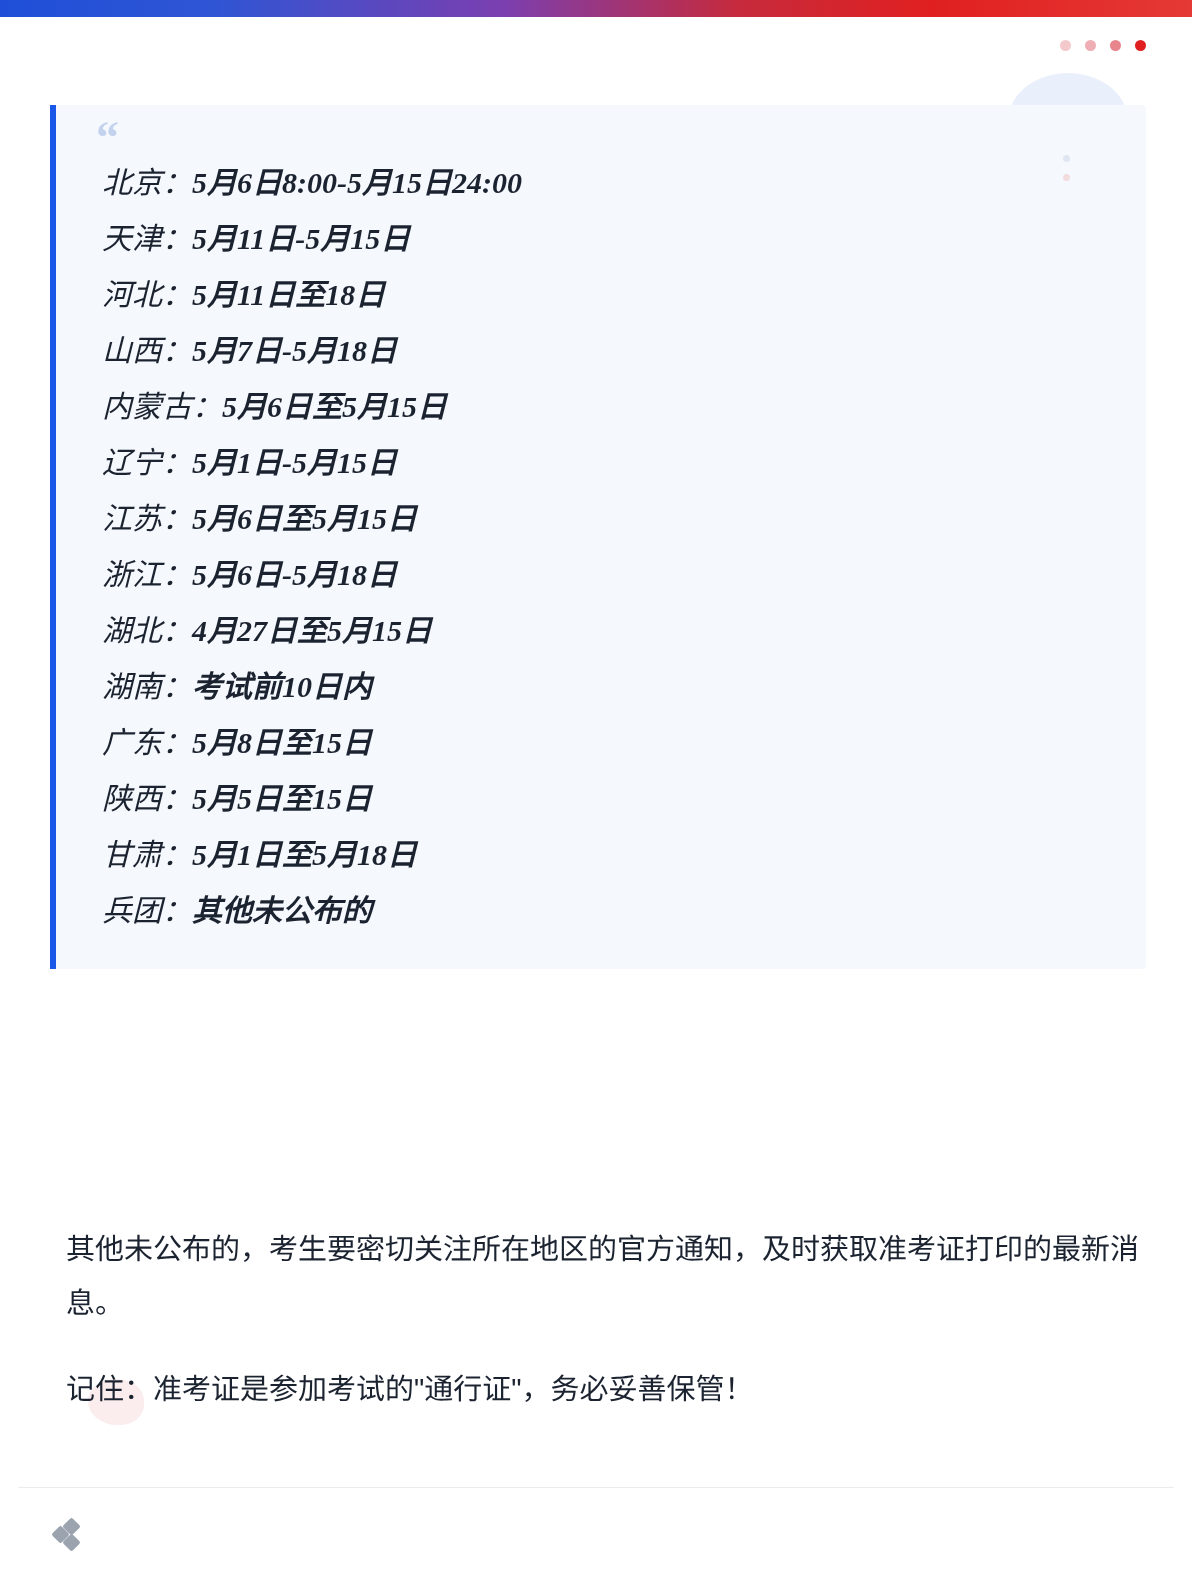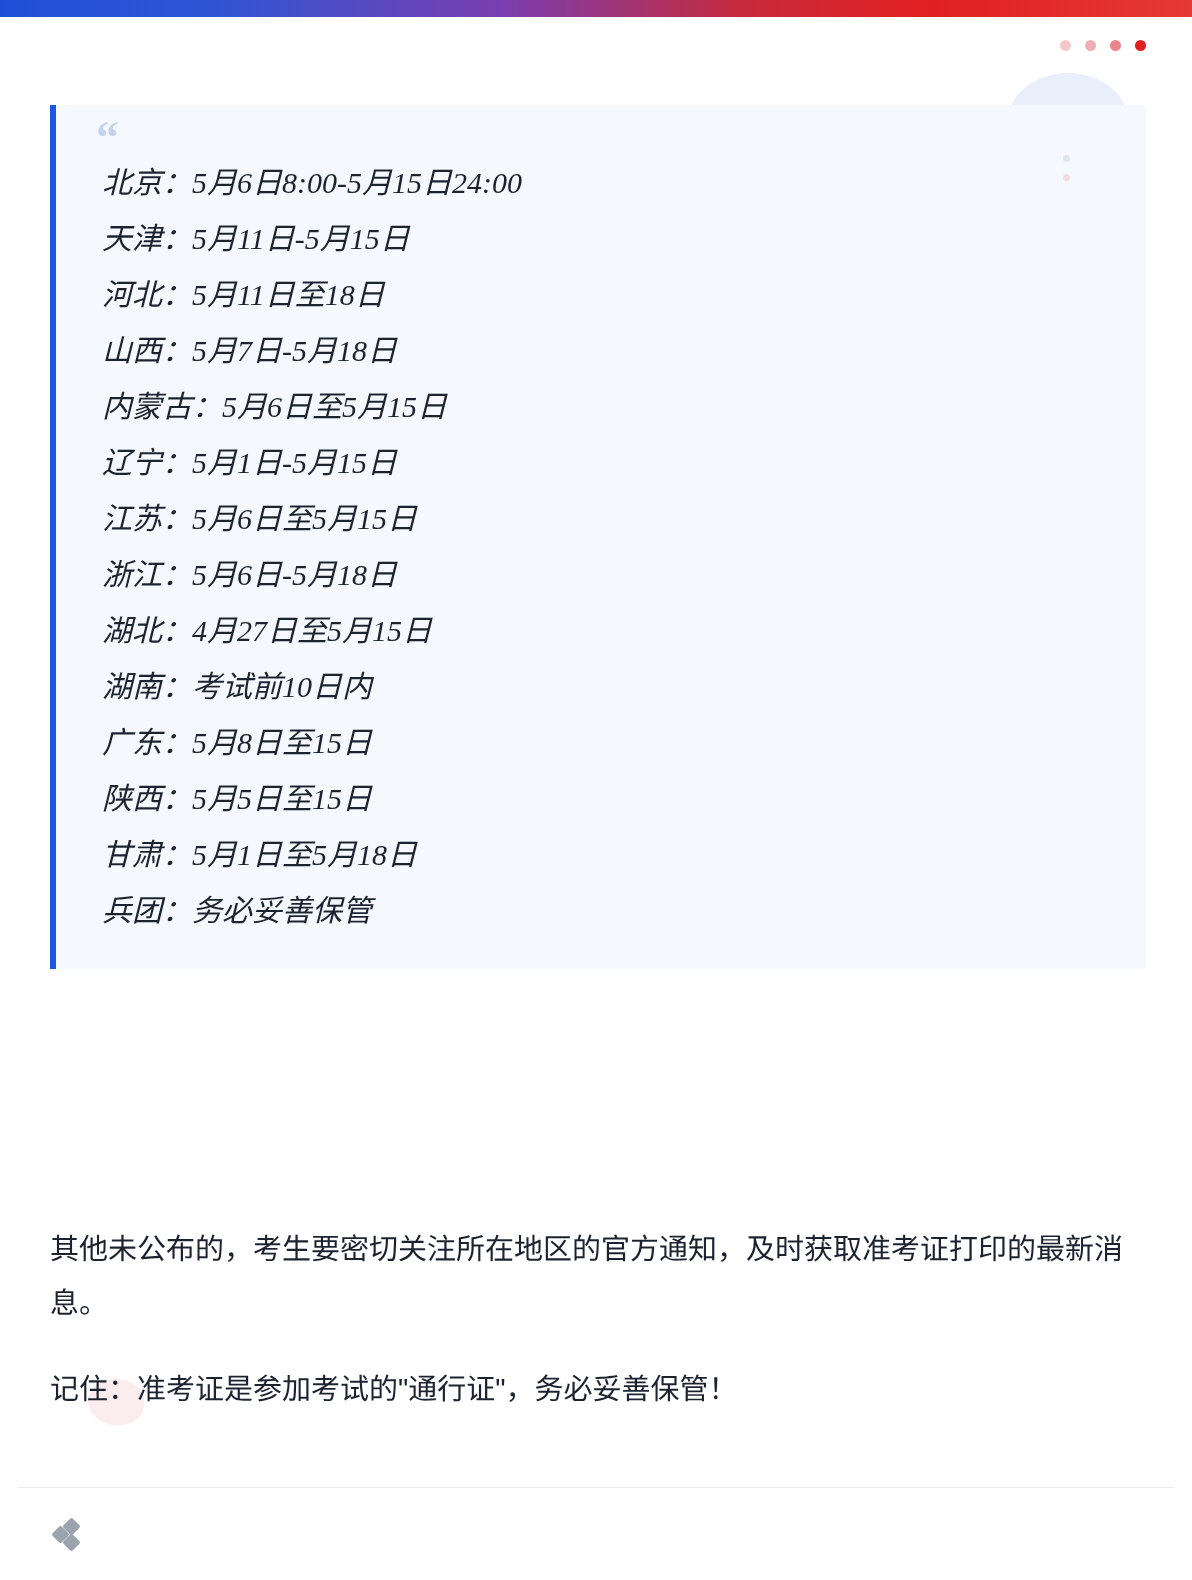--- a/index.html
+++ b/index.html
@@ -116,20 +116,21 @@
   }
   .region {
     font-style: italic;
     margin-top: 25px;
   }
   .sep {
     font-style: italic;
   }
   .value {
     font-style: italic;
+    font-weight: bold;
   }
 
   
   .side-dots {
     position: absolute;
     right: 104px;
     top: 138px;
     z-index: 2;
   }
   .side-dots i {
@@ -138,21 +139,21 @@
     height: 7px;
     border-radius: 50%;
     margin-bottom: 12px;
   }
   .side-dots i.a { background: #dfe6f2; }
   .side-dots i.b { background: #f2dcdd; }
 
   
   .para {
     position: absolute;
-    left: 32px;
+    left: 48px;
     width: 1090px;
     font-size: 29px;
     line-height: 54px;
     color: #1b2330;
     z-index: 1;
   }
   .para.p1 { top: 1176px; }
   .para.p2 { top: 1316px; }
 
   
@@ -212,21 +213,21 @@
       <li><span class="region">山西</span><span class="sep">：</span><span class="value">5月7日-5月18日</span></li>
       <li><span class="region">内蒙古</span><span class="sep">：</span><span class="value">5月6日至5月15日</span></li>
       <li><span class="region">辽宁</span><span class="sep">：</span><span class="value">5月1日-5月15日</span></li>
       <li><span class="region">江苏</span><span class="sep">：</span><span class="value">5月6日至5月15日</span></li>
       <li><span class="region">浙江</span><span class="sep">：</span><span class="value">5月6日-5月18日</span></li>
       <li><span class="region">湖北</span><span class="sep">：</span><span class="value">4月27日至5月15日</span></li>
       <li><span class="region">湖南</span><span class="sep">：</span><span class="value">考试前10日内</span></li>
       <li><span class="region">广东</span><span class="sep">：</span><span class="value">5月8日至15日</span></li>
       <li><span class="region">陕西</span><span class="sep">：</span><span class="value">5月5日至15日</span></li>
       <li><span class="region">甘肃</span><span class="sep">：</span><span class="value">5月1日至5月18日</span></li>
-      <li><span class="region">兵团</span><span class="sep">：</span><span class="value">务必妥善保管</span></li>
+      <li><span class="region">兵团</span><span class="sep">：</span><span class="value">其他未公布的</span></li>
     </ul>
   </div>
 
   <div class="side-dots">
     <i class="a"></i>
     <i class="b"></i>
   </div>
 
   <p class="para p1">其他未公布的，考生要密切关注所在地区的官方通知，及时获取准考证打印的最新消息。</p>
   <p class="para p2">记住：准考证是参加考试的"通行证"，务必妥善保管！</p>

